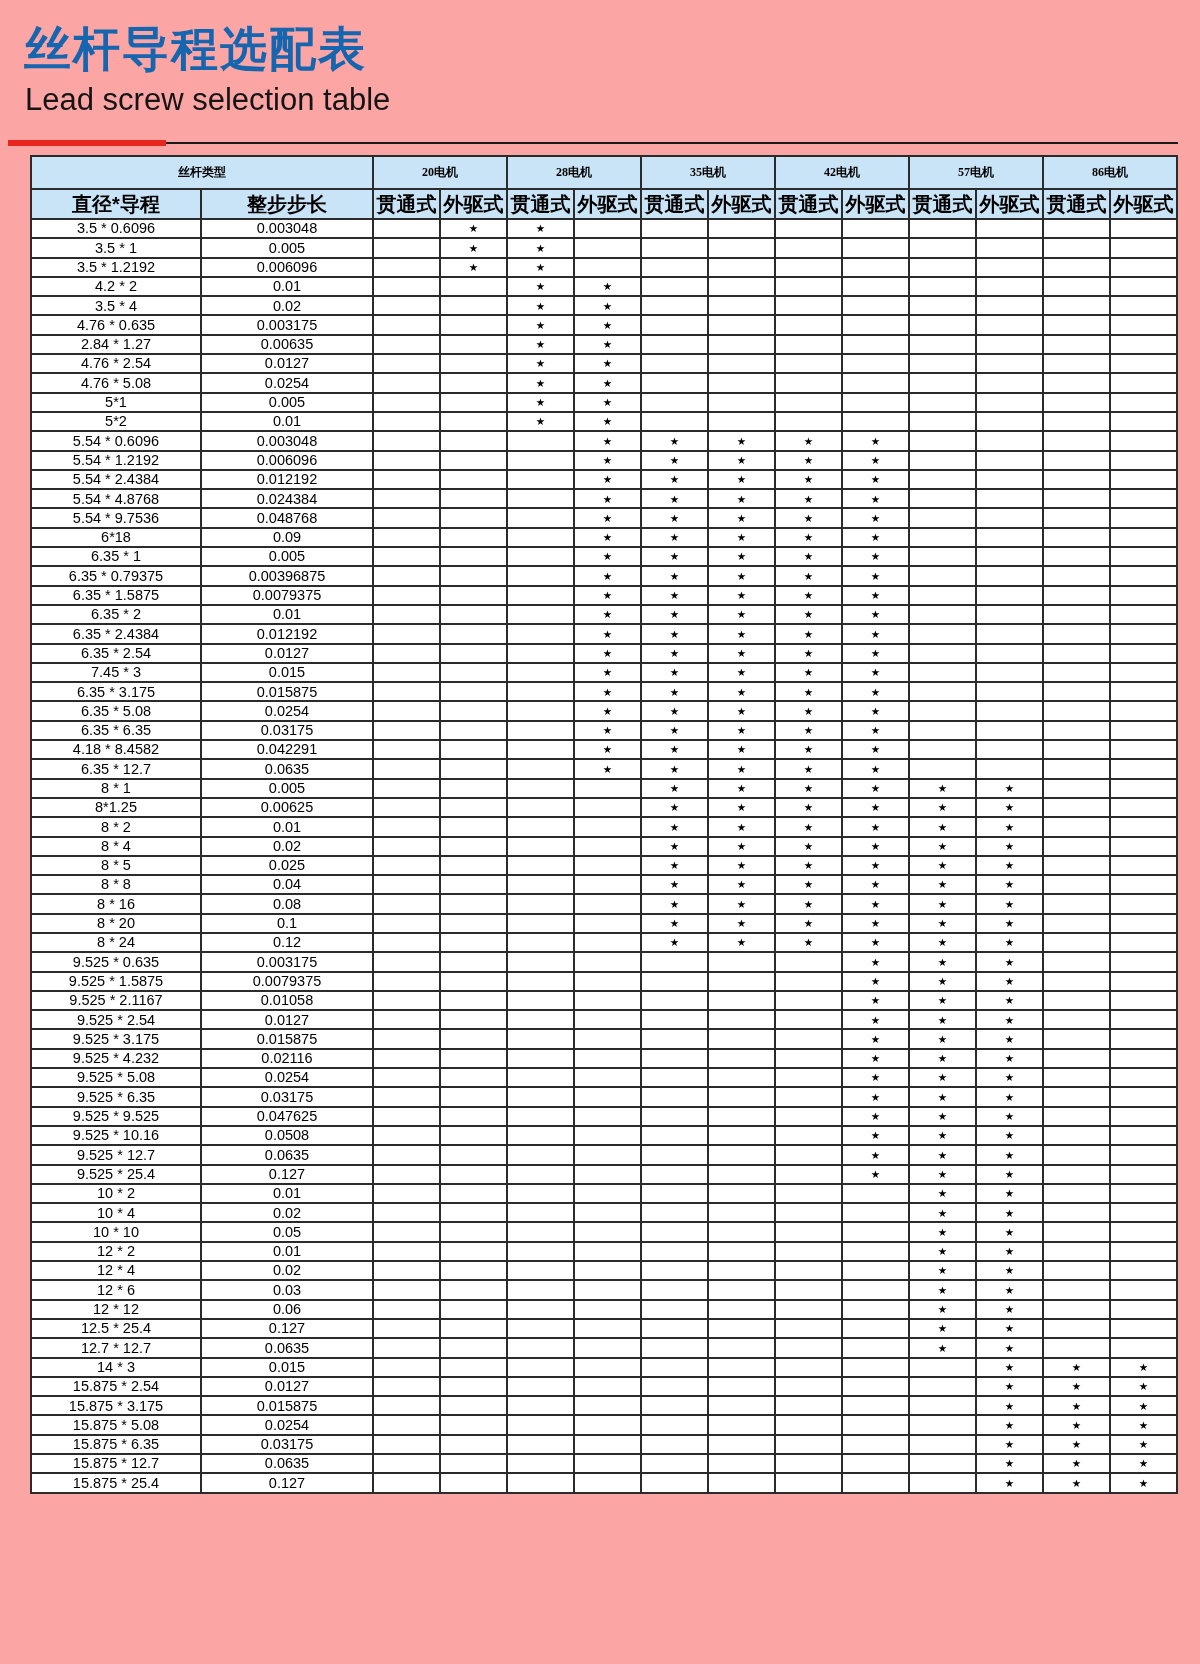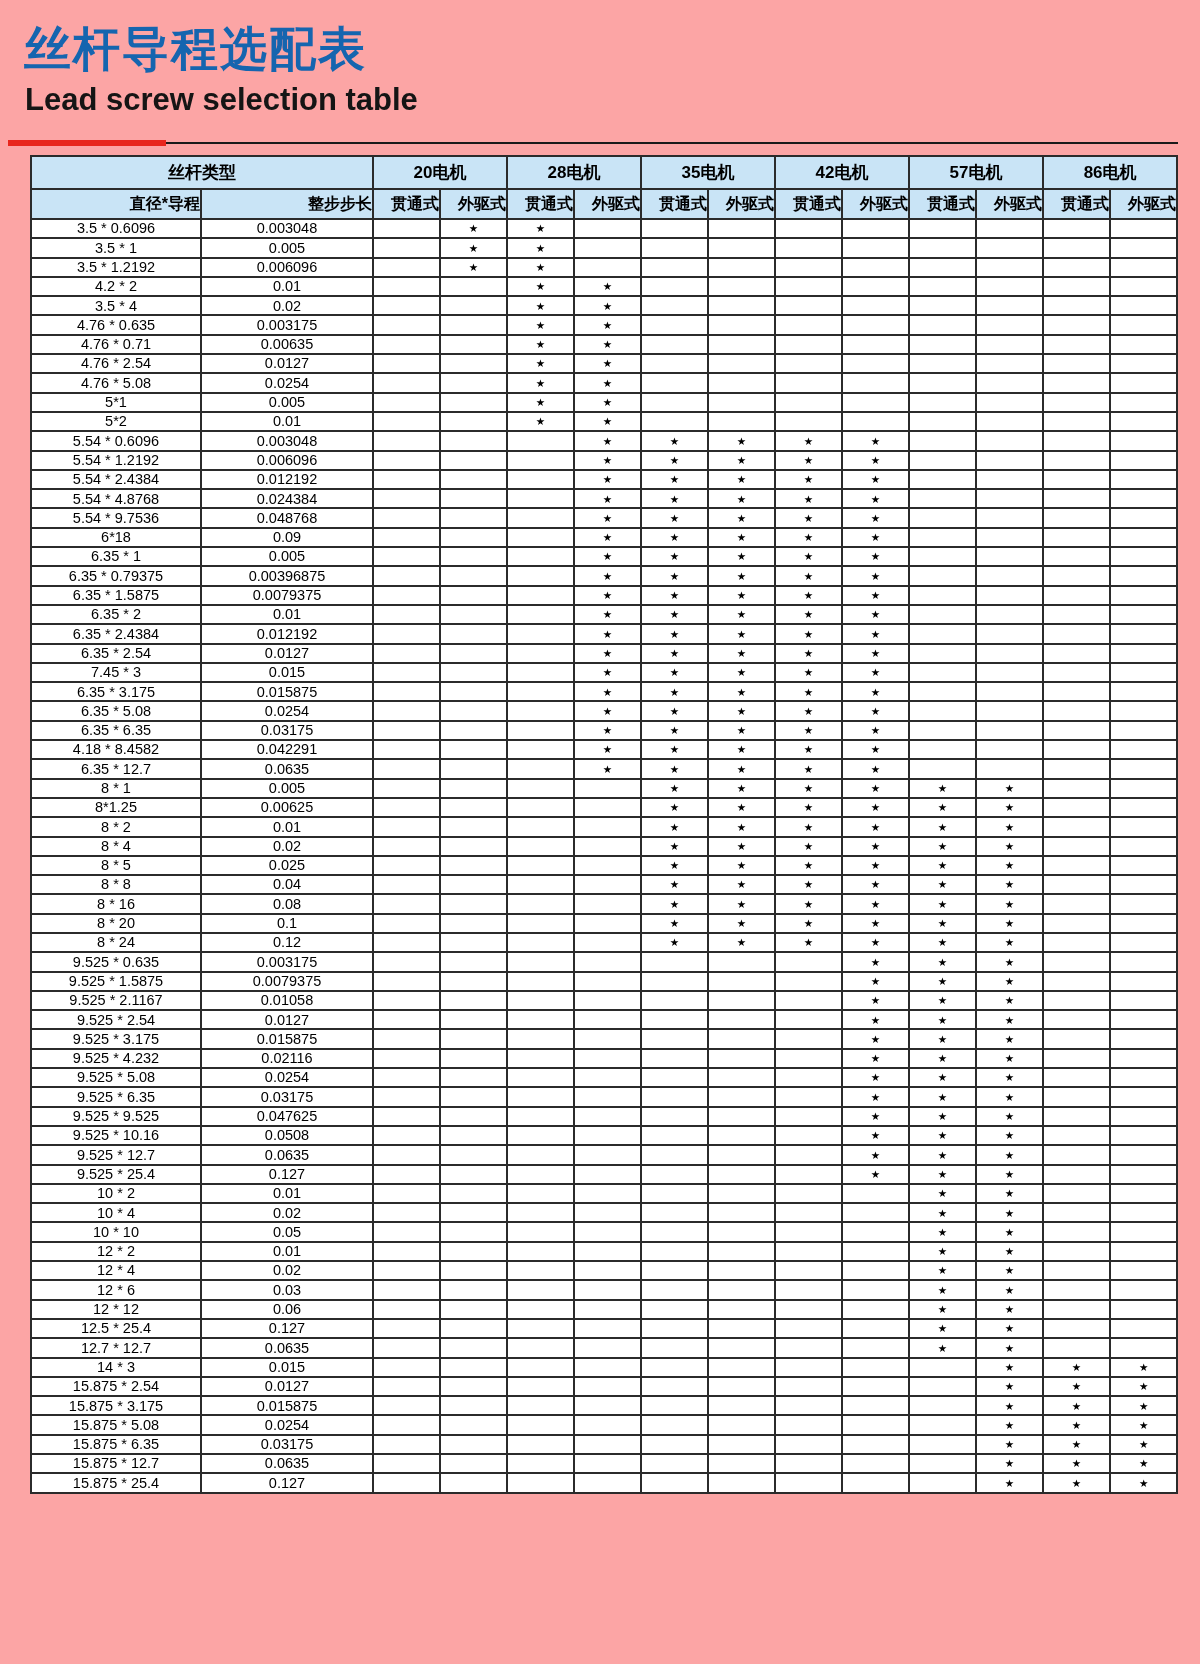--- a/index.html
+++ b/index.html
@@ -12,21 +12,21 @@
   .page { position: absolute; inset: 0; background: #fca5a5; }
 
   .title-cn {
     position: absolute; left: 24px; top: 18px;
     font-size: 47px; font-weight: bold; color: #1565af;
     letter-spacing: 2px; margin: 0;
     font-family: "Liberation Sans", sans-serif;
   }
   .title-en {
     position: absolute; left: 25px; top: 82px;
-    font-size: 31px; font-weight: 700; color: #151515;
+    font-size: 31px; font-weight: 400; color: #151515;
     letter-spacing: 0px;
   }
 
   .divider { position: absolute; left: 8px; top: 140px; width: 1170px; height: 7px; }
   .divider-line { position: absolute; left: 0; top: 2px; width: 1170px; height: 2px; background: #1a1a1a; }
   .divider-accent { position: absolute; left: 0; top: 0; width: 158px; height: 6px; background: #e8261d; }
 
   table.lead-table {
     position: absolute; left: 30px; top: 155px;
     border-collapse: collapse; table-layout: fixed;
@@ -36,22 +36,22 @@
   .lead-table th, .lead-table td {
     border: 2px solid #2b2b2b;
     padding: 0; margin: 0;
     text-align: center; vertical-align: middle;
     overflow: hidden; white-space: nowrap;
   }
   .lead-table thead th {
     background: #c9e4f6;
     color: #000; font-weight: bold;
   }
-  .lead-table thead tr.row-motors th { height: 31px; font-size: 17px; }
-  .lead-table thead tr.row-subs th { height: 28px; font-size: 16px; text-align: right; }
+  .lead-table thead tr.row-motors th { height: 31px; font-size: 12px; font-family: Liberation Serif, serif; }
+  .lead-table thead tr.row-subs th { height: 28px; font-size: 20px; }
   .lead-table tbody td {
     height: 17.3px;
     font-size: 14.5px; color: #000;
     line-height: 1;
     background: #fff;
   }
   .lead-table tbody td.star-cell { font-size: 10.5px; }
 </style>
 </head>
 <body>
@@ -201,21 +201,21 @@
           <td class="star-cell"></td>
           <td class="star-cell"></td>
           <td class="star-cell"></td>
           <td class="star-cell"></td>
           <td class="star-cell"></td>
           <td class="star-cell"></td>
           <td class="star-cell"></td>
           <td class="star-cell"></td>
         </tr>
         <tr>
-          <td>4.76 * 0.71</td>
+          <td>2.84 * 1.27</td>
           <td>0.00635</td>
           <td class="star-cell"></td>
           <td class="star-cell"></td>
           <td class="star-cell">★</td>
           <td class="star-cell">★</td>
           <td class="star-cell"></td>
           <td class="star-cell"></td>
           <td class="star-cell"></td>
           <td class="star-cell"></td>
           <td class="star-cell"></td>

